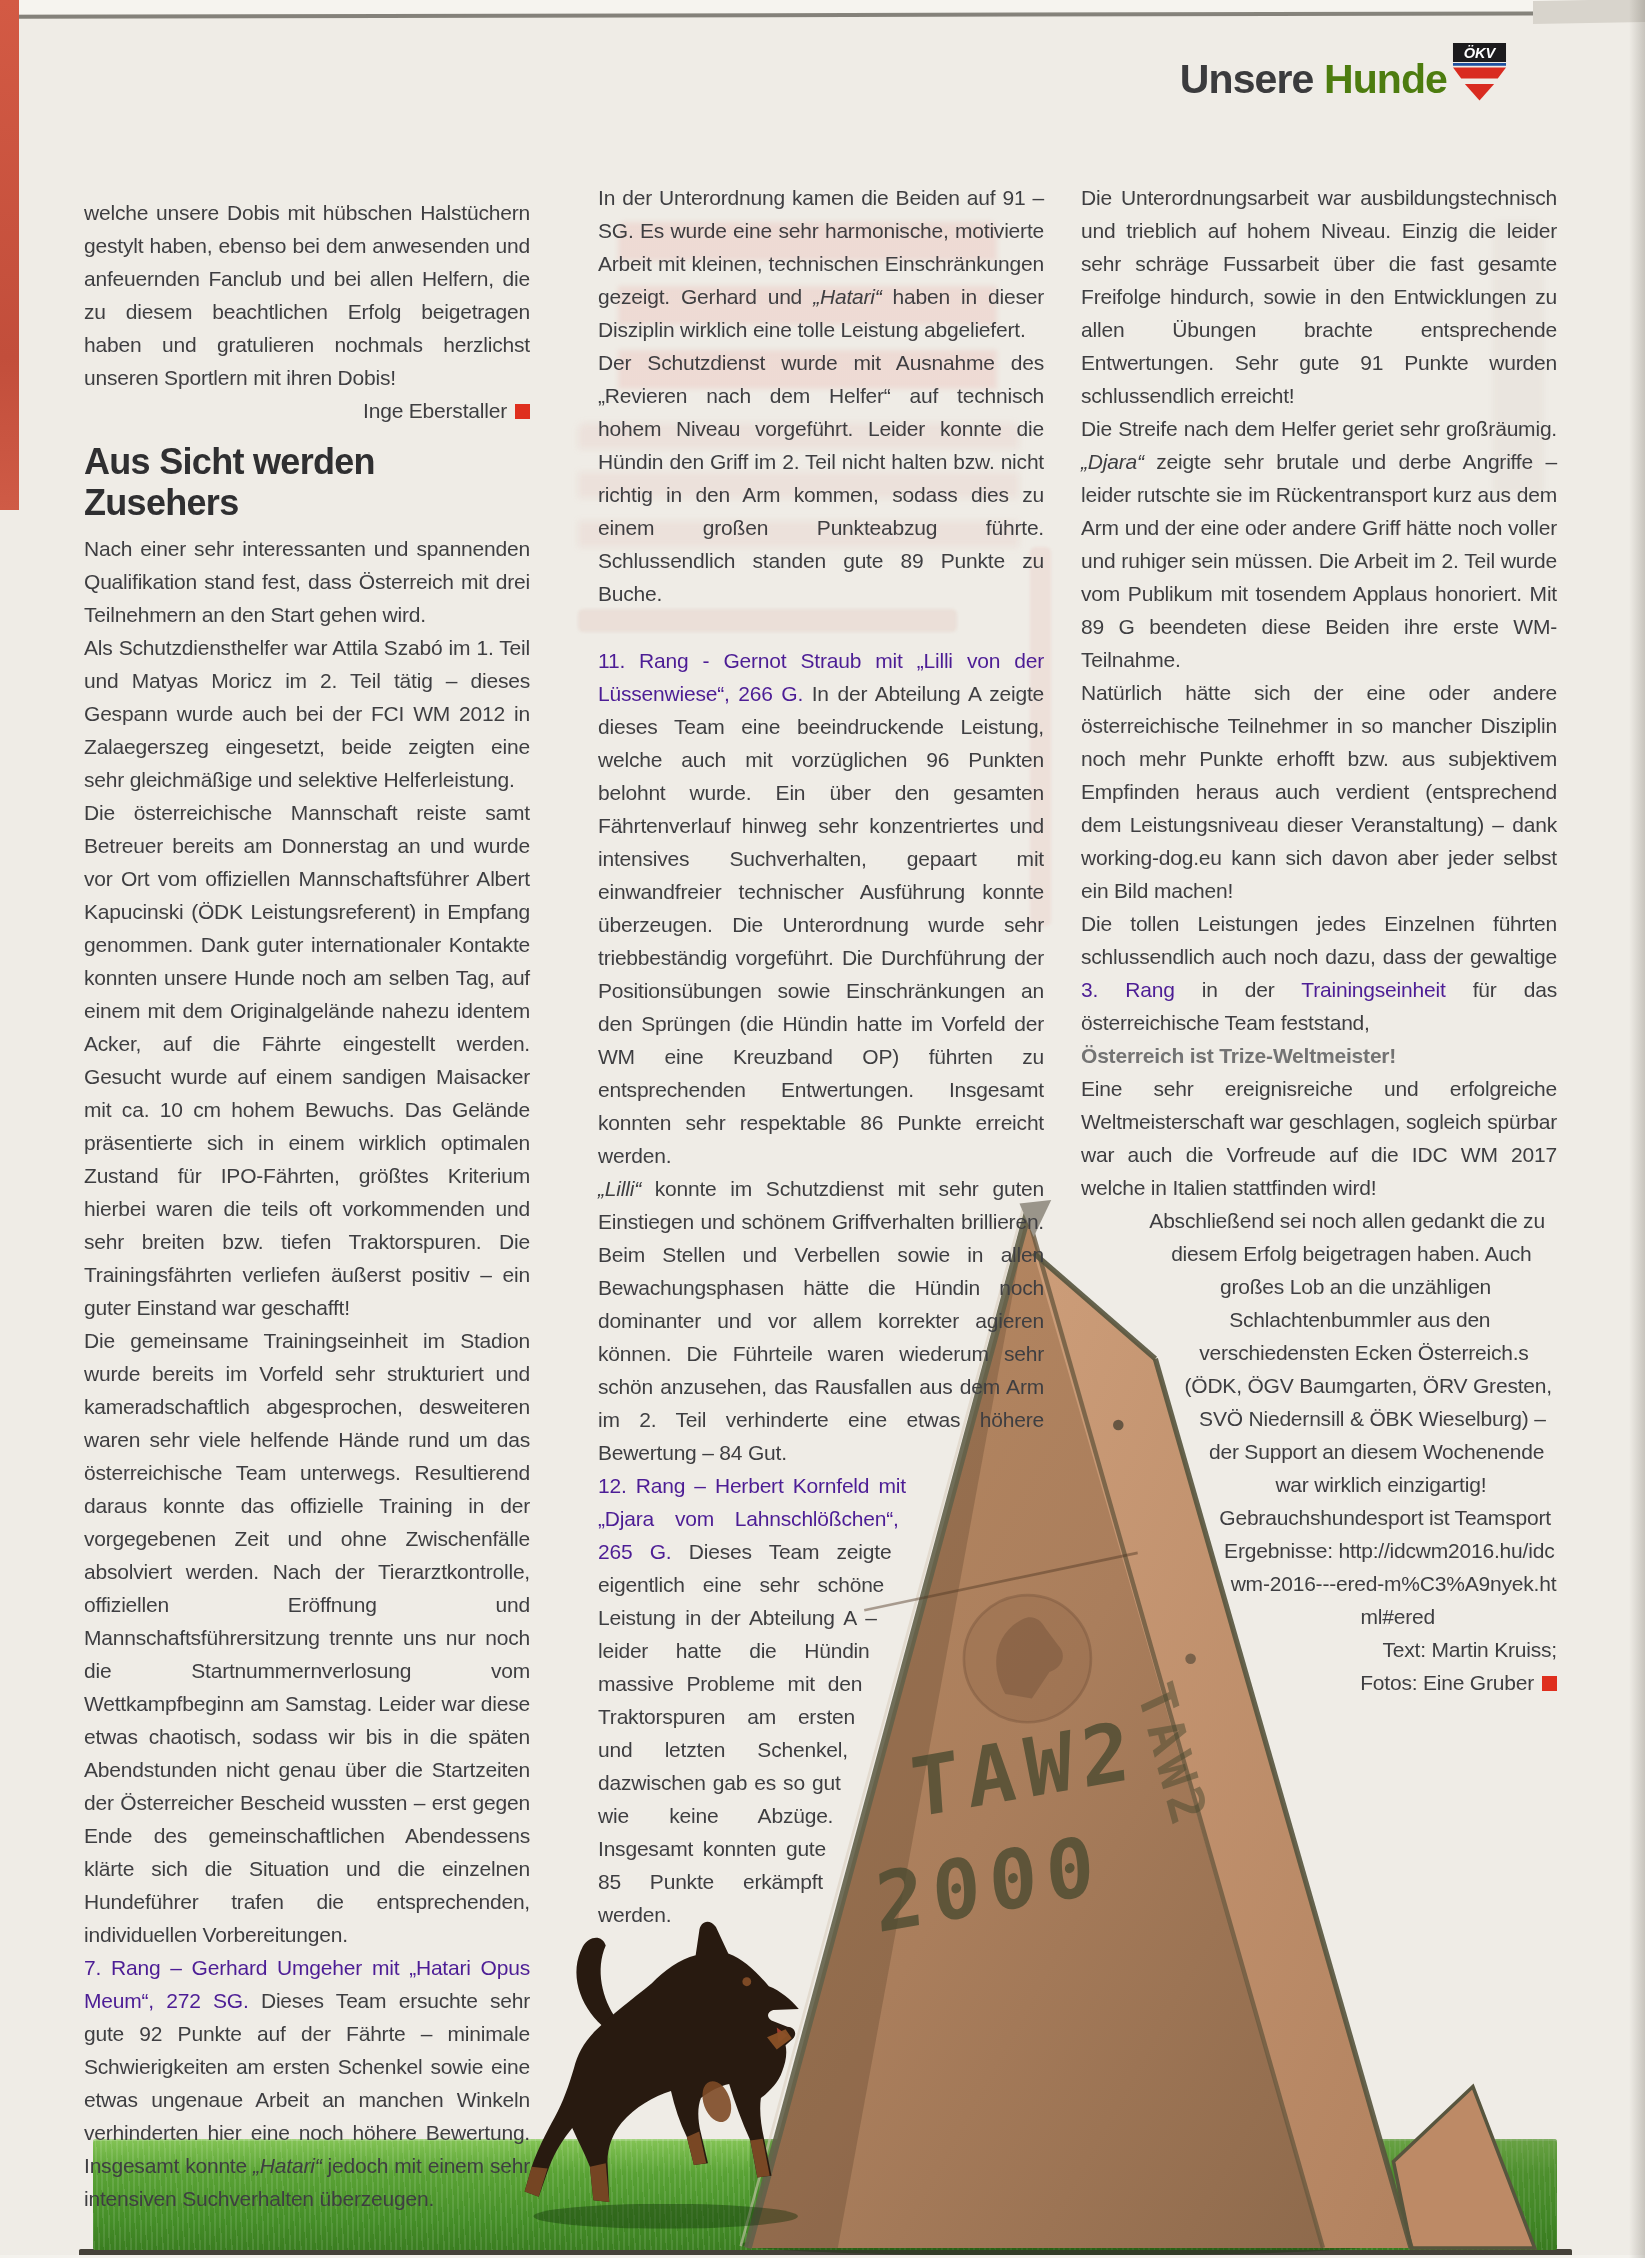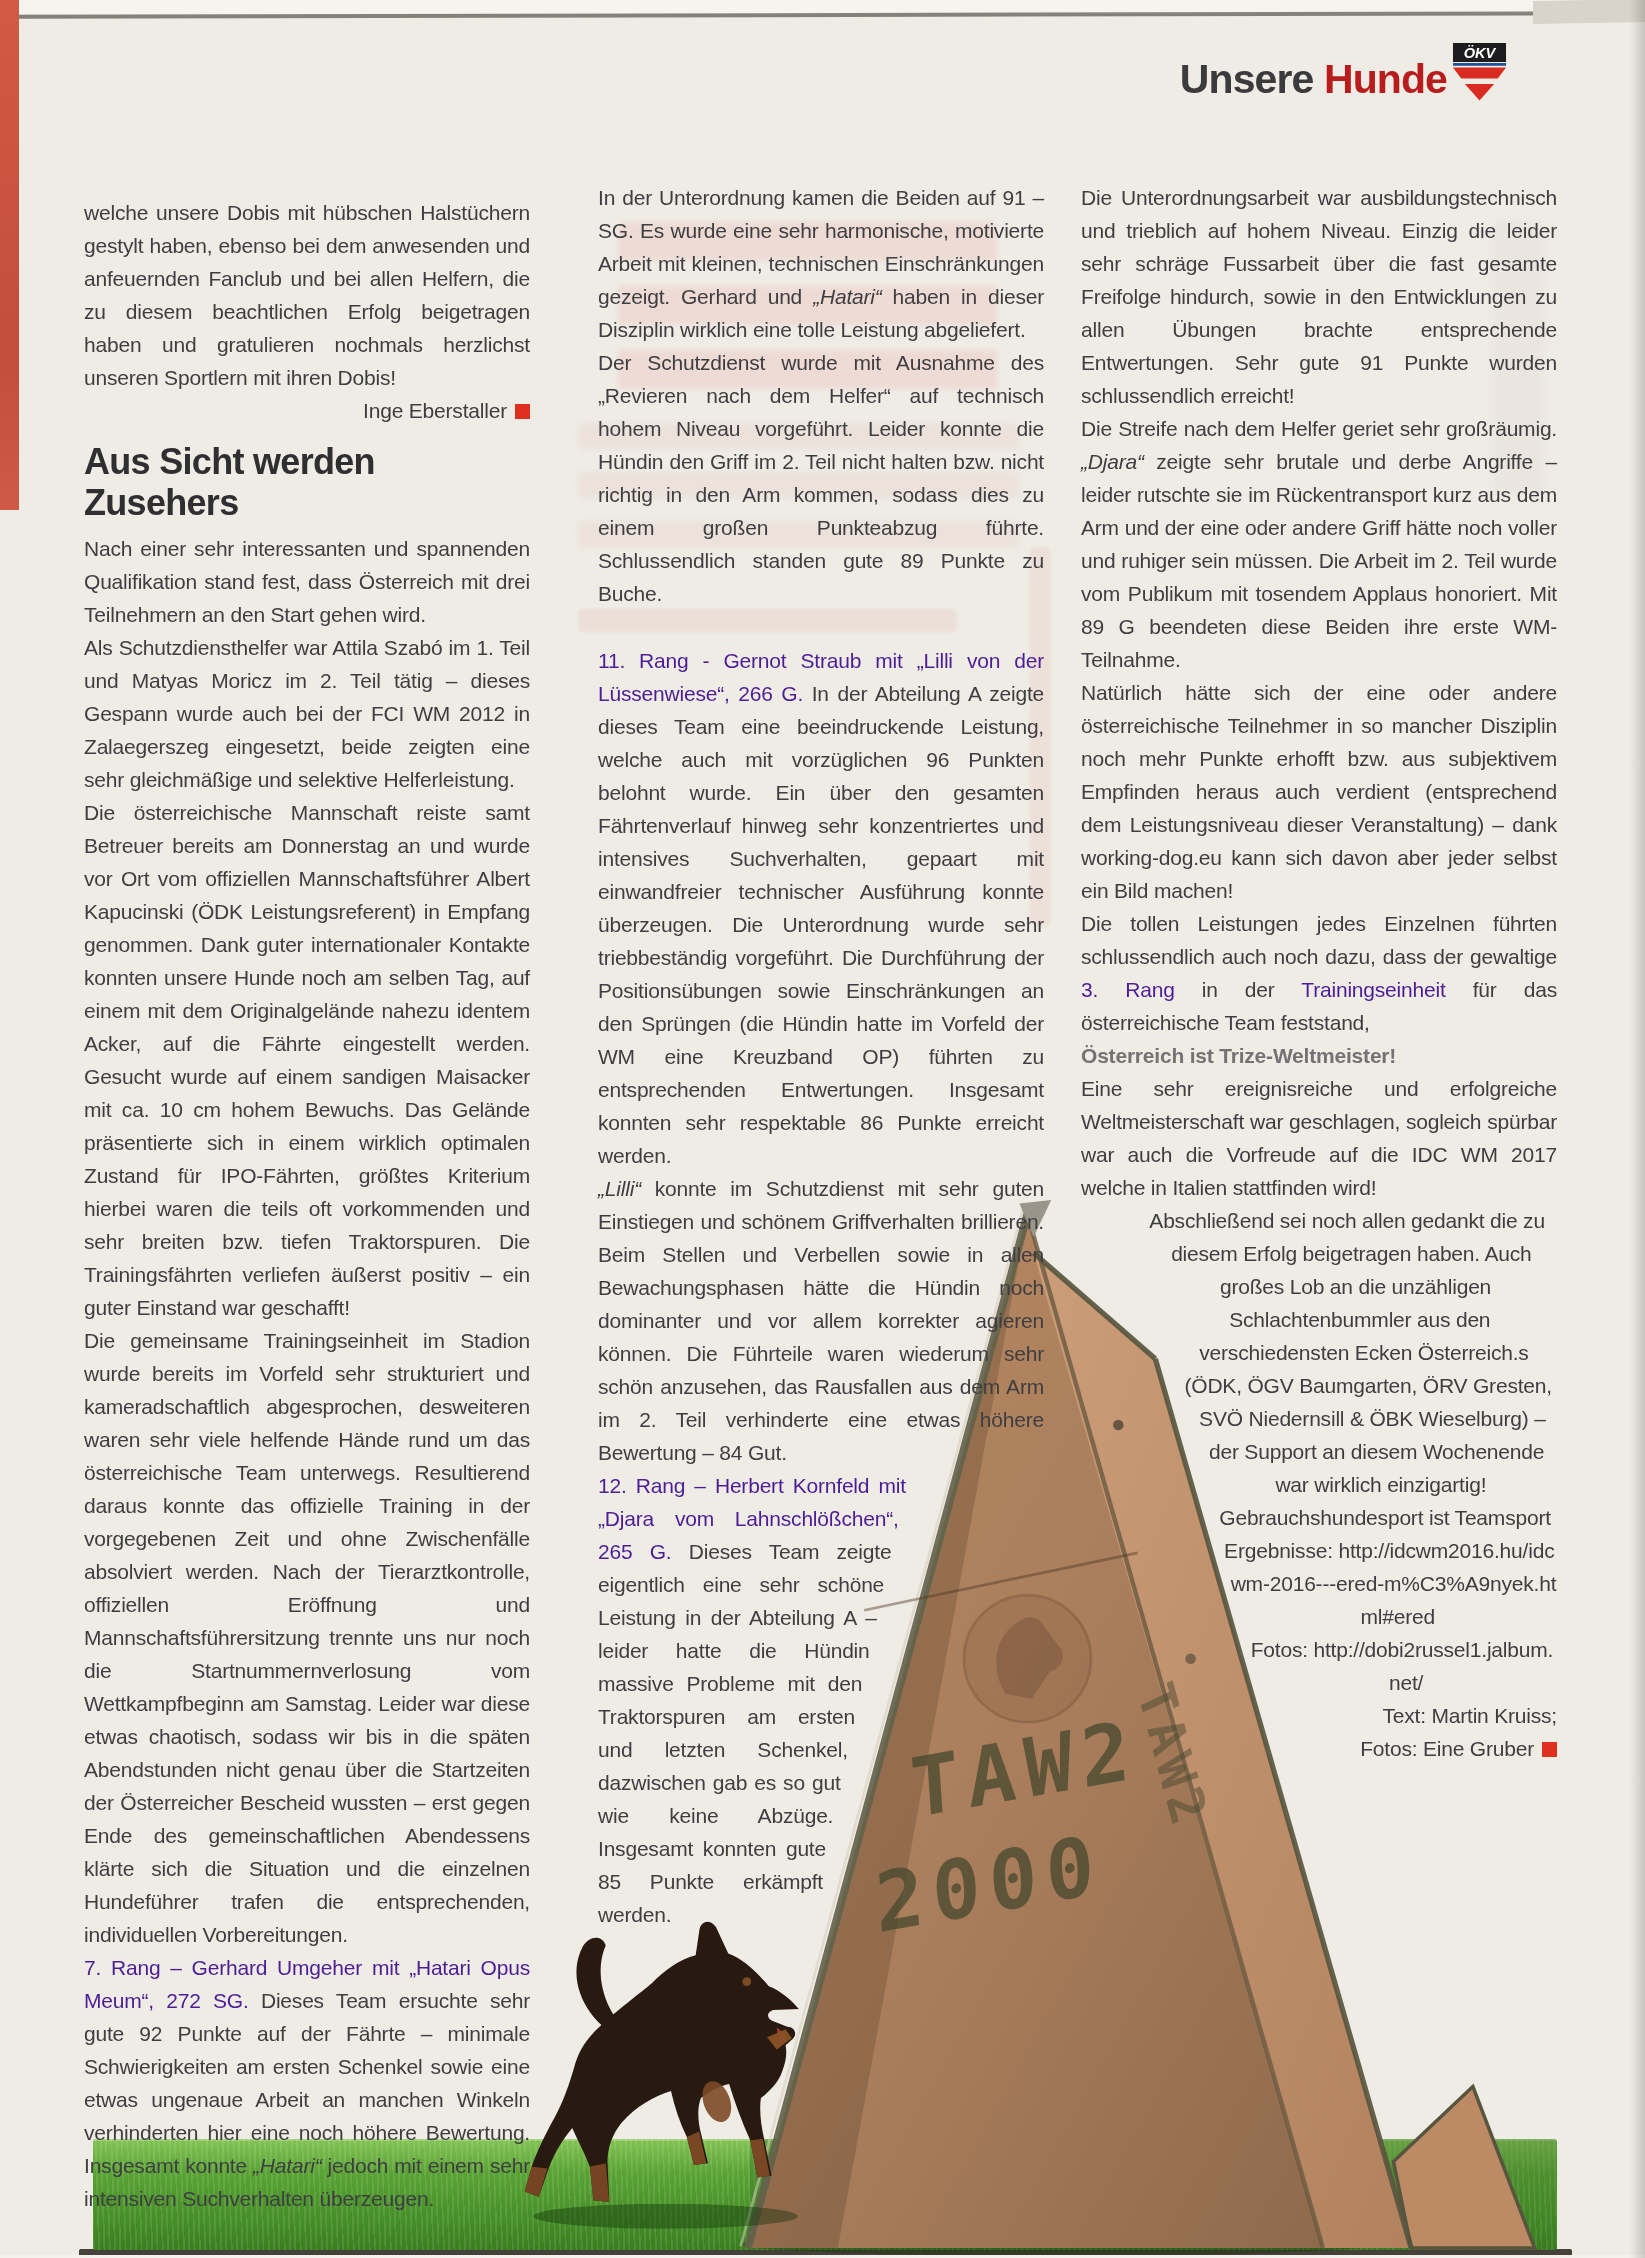--- a/index.html
+++ b/index.html
@@ -21,21 +21,21 @@
     background:repeating-linear-gradient(180deg,rgba(231,118,108,.14) 0 39px,rgba(231,118,108,0) 39px 64px);}
   .bleed.b2{left:578px;top:423px;width:441px;height:132px;border-radius:7px;filter:blur(3.5px);
     background:repeating-linear-gradient(180deg,rgba(210,120,112,.09) 0 26.5px,rgba(210,120,112,0) 26.5px 49px);}
   .bleed.b3{left:578px;top:609px;width:379px;height:23px;background:rgba(205,128,118,.12);filter:blur(1.8px);border-radius:5.3px;}
   .bleed.b4{left:1030px;top:547px;width:21px;height:379px;background:rgba(222,118,108,.10);filter:blur(1.8px);border-radius:5.3px;}
   .bleed.b5{left:1493px;top:221px;width:51px;height:273px;background:rgba(180,150,140,.08);filter:blur(2.6px);border-radius:5.3px;}
 
   
   .mag-header{position:absolute;left:882px;top:56px;width:565px;text-align:right;
     font-size:41px;font-weight:bold;letter-spacing:-0.9px;color:#3b3b3d;white-space:nowrap;}
-  .mag-header .red{color:#b91c1c;text-align:center;}
+  .mag-header .red{color:#4d7c0f;text-align:center;}
   .okv-logo{position:absolute;left:1452px;top:42px;width:55px;height:64px;}
 
   
   .col{position:absolute;font-size:21px;line-height:33px;color:#3e3e41;letter-spacing:-0.2px;
     text-align:justify;hyphens:auto;-webkit-hyphens:auto;z-index:3;}
   .c1{left:84px;top:196px;width:446px;}
   .c2{left:582px;top:181px;width:446px;margin-left:16px;}
   .c3{left:1081px;top:181px;width:476px;}
   .col p{margin:0;}
   .col h2{margin:14px 0 8.8px 0;font-size:36px;line-height:41px;font-weight:bold;color:#2f2f31;letter-spacing:-0.7px;text-align:left;}
@@ -105,21 +105,20 @@
 <div class="col c3">
     <p><span>Die Unterordnungsarbeit war ausbildungstechnisch und trieblich auf hohem Niveau. Einzig die leider sehr schräge Fussarbeit über die fast gesamte Freifolge hindurch, sowie in den Entwicklungen zu allen Übungen brachte entsprechende Entwertungen. Sehr gute 91 Punkte wurden schlussendlich erreicht!</span></p>
     <p><span>Die Streife nach dem Helfer geriet sehr großräumig. </span><span class="i">„Djara“</span><span> zeigte sehr brutale und derbe Angriffe – leider rutschte sie im Rückentransport kurz aus dem Arm und der eine oder andere Griff hätte noch voller und ruhiger sein müssen. Die Arbeit im 2. Teil wurde vom Publikum mit tosendem Applaus honoriert. Mit 89 G beendeten diese Beiden ihre erste WM-Teilnahme.</span></p>
     <p><span>Natürlich hätte sich der eine oder andere österreichische Teilnehmer in so mancher Disziplin noch mehr Punkte erhofft bzw. aus subjektivem Empfinden heraus auch verdient (entsprechend dem Leistungsniveau dieser Veranstaltung) – dank working-dog.eu kann sich davon aber jeder selbst ein Bild machen!</span></p>
     <p><span>Die tollen Leistungen jedes Einzelnen führten schlussendlich auch noch dazu, dass der gewaltige </span><span class="b">3. Rang</span><span> in der </span><span class="b">Trainingseinheit</span><span> für das österreichische Team feststand,</span></p>
     <p><span class="rb">Österreich ist Trize-Weltmeister!</span></p>
     <p><span>Eine sehr ereignisreiche und erfolgreiche Weltmeisterschaft war geschlagen, sogleich spürbar war auch die Vorfreude auf die IDC WM 2017 welche in Italien stattfinden wird!</span></p>
     <div class="tfl"></div>
     <p class="center"><span>Abschließend sei noch allen gedankt die zu diesem Erfolg beigetragen haben. Auch großes Lob an die unzähligen Schlachtenbummler aus den verschiedensten Ecken Österreich.s (ÖDK, ÖGV Baumgarten, ÖRV Gresten, SVÖ Niedernsill &amp; ÖBK Wieselburg) – der Support an diesem Wochenende war wirklich einzigartig! Gebrauchshundesport ist Teamsport</span></p>
     <p class="center brk"><span>Ergebnisse: http://idcwm2016.hu/idcwm-2016---ered-m%C3%A9nyek.html#ered</span></p>
-    <p class="center brk"><span>Fotos: http://dobi2russel1.jalbum.net/</span></p>
     <p class="align-right"><span>Text: Martin Kruiss;</span></p>
     <p class="align-right"><span>Fotos: Eine Gruber</span><span class="redsq"></span></p>
   </div>
 
 <div class="grass"></div>
 <div class="grass-shade"></div>
 
 <svg class="tent-svg" viewBox="0 0 960 1196">
   <defs>
     <linearGradient id="tentG" x1="0" y1="0" x2="1" y2="1">

